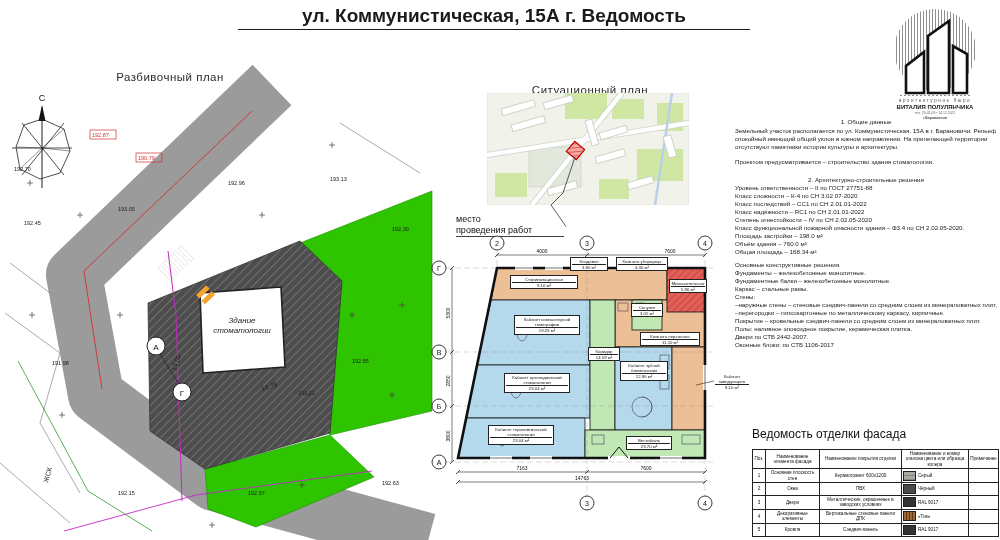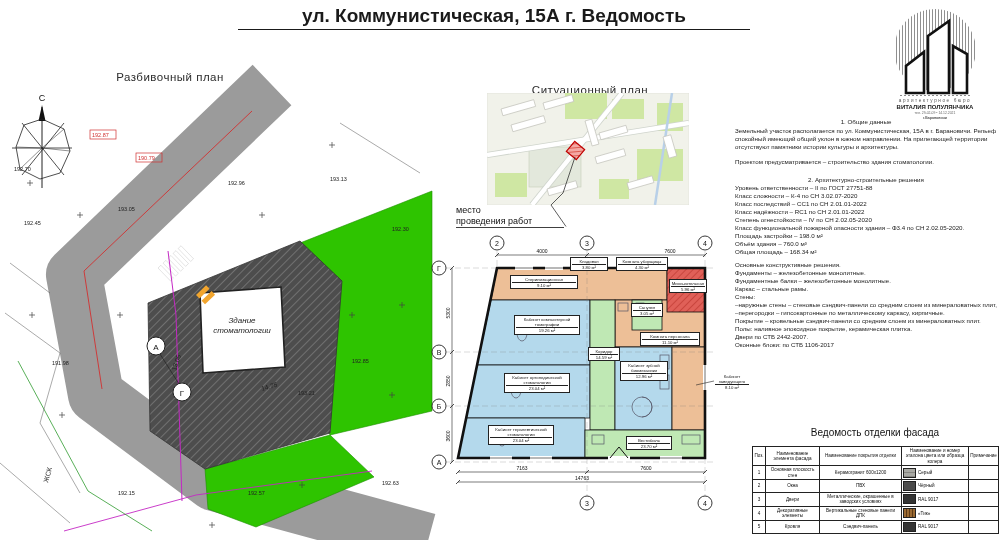--- a/index.html
+++ b/index.html
@@ -13,41 +13,41 @@
 
   
   .panel-title{position:absolute;text-align:center;font-size:11.5px;color:#2c2c2c;letter-spacing:.5px;}
 
   
   .layout-plan{position:absolute;left:0;top:52px;width:440px;height:480px;margin-top:11px;}
   .layout-plan svg{position:absolute;left:0;top:0;}
 
   
   .situational{position:absolute;left:440px;top:60px;width:300px;height:180px;}
-  .marker-label{position:absolute;left:16px;top:145px;font-size:9px;line-height:11px;color:#111;}
+  .marker-label{position:absolute;left:16px;top:154px;font-size:9px;line-height:11px;color:#111;}
   .marker-label .ul{display:inline-block;border-bottom:1px solid #404040;min-width:108px;}
 
   
   .floor-plan{position:absolute;left:430px;top:235px;width:320px;height:305px;}
   .floor-plan svg{position:absolute;left:0;top:0;}
   .room-label{position:absolute;background:#ffffff;border:0.6px solid #222;text-align:center;
               font-size:4.3px;line-height:5.2px;padding:0.5px 1px;z-index:5;}
   .room-label .nm{display:block;border-bottom:0.6px solid #222;}
   .room-label .ar{display:block;}
 
   
   .notes{position:absolute;left:735px;top:114px;width:262px;font-size:6.2px;line-height:8px;color:#222;}
   .notes .nh{text-align:center;margin-top:4px;}
   .notes .np{margin:1px 0;}
   .notes .nl{margin:0;}
   .notes .gap{height:5px;}
 
   
   .finish-table{position:absolute;left:752px;top:427px;width:246px;}
-  .tbl-title{text-align:center;font-size:10px;margin-bottom:8px;color:#111;}
+  .tbl-title{text-align:left;font-size:12px;margin-bottom:8px;color:#111;}
   .finish-table table{border-collapse:collapse;width:100%;table-layout:fixed;}
   .finish-table th,.finish-table td{border:0.8px solid #222;font-size:4.6px;line-height:5.4px;
       padding:1px;text-align:center;vertical-align:middle;font-weight:normal;color:#111;overflow:hidden;}
   .sw-cell{display:flex;align-items:center;justify-content:flex-start;gap:2px;}
   .swatch{width:11px;height:8px;border:0.5px solid #222;flex:0 0 auto;}
   .sw-txt{text-align:left;}
 
   
   .logo{position:absolute;left:872px;top:2px;width:126px;height:118px;}
 

